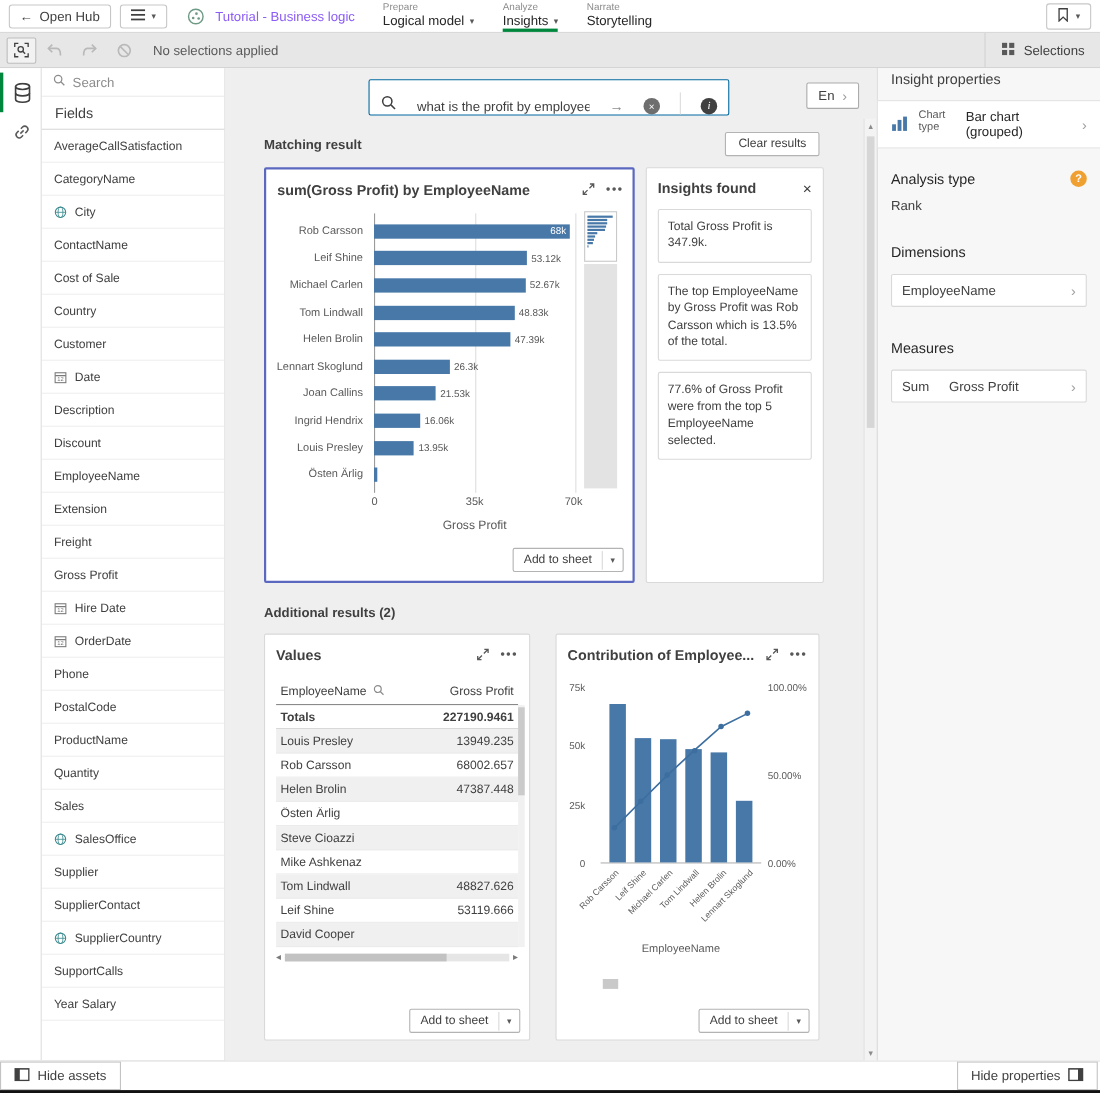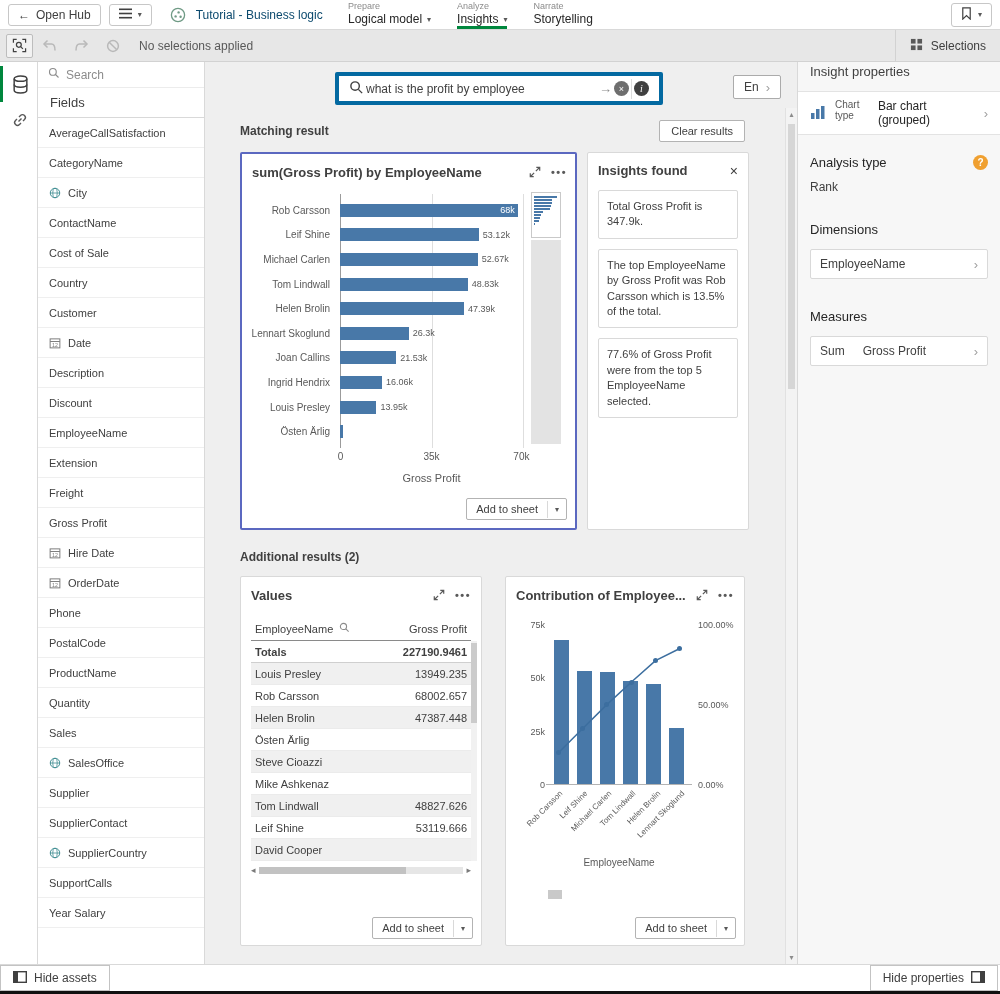--- a/index.html
+++ b/index.html
@@ -4,21 +4,21 @@
 <style>
 *{box-sizing:border-box;margin:0;padding:0;}
 html,body{width:1000px;height:994px;}
 body{font-family:"Liberation Sans",sans-serif;color:#404040;background:#fff;overflow:hidden;font-size:12px;}
 .app{width:1000px;height:994px;display:flex;flex-direction:column;}
 
 .topbar{height:30px;flex:0 0 30px;display:flex;align-items:center;gap:8px;padding:0 8px;border-bottom:1px solid #d9d9d9;background:#fff;position:relative;z-index:5;}
 .btn{display:inline-flex;align-items:center;gap:6px;border:1px solid #c7c7c7;border-radius:3px;background:#fff;padding:3px 9px;font-size:12px;color:#404040;cursor:pointer;font-family:inherit;}
 .caret{font-size:8px;color:#595959;}
 .app-icon{display:flex;margin-left:10px;}
-.app-title{font-size:12px;color:#0c4a6e;margin-left:2px;}
+.app-title{font-size:12px;color:#8b5cf6;margin-left:2px;}
 .topnav{position:absolute;left:348px;top:0;height:100%;display:flex;gap:26px;}
 .nav-item{display:flex;flex-direction:column;justify-content:center;border-bottom:3px solid transparent;padding-top:2px;cursor:pointer;}
 .nav-item.active{border-bottom-color:#00873d;}
 .nav-section{font-size:9px;color:#8c8c8c;line-height:1.2;}
 .nav-label{font-size:12px;color:#262626;display:flex;align-items:center;gap:5px;line-height:1.2;}
 .bookmark-btn{margin-left:auto;}
 
 .selbar{height:32px;flex:0 0 32px;background:#e7e7e7;border-bottom:1px solid #d2d2d2;display:flex;align-items:center;padding-left:6px;}
 .sel-search-btn{width:27px;height:24px;border:1px solid #bdbdbd;background:#f2f2f2;display:flex;align-items:center;justify-content:center;border-radius:2px;cursor:pointer;}
 .sel-icon{width:32px;display:flex;justify-content:center;}
@@ -31,21 +31,21 @@
 .strip-btn.active{border-left-color:#00873d;}
 .assets{width:167px;border-right:1px solid #d9d9d9;background:#fff;display:flex;flex-direction:column;}
 .assets-search{height:26px;flex:0 0 26px;display:flex;align-items:center;gap:6px;padding:0 10px;color:#8c8c8c;border-bottom:1px solid #ececec;cursor:text;}
 .assets-title{height:30px;flex:0 0 30px;display:flex;align-items:center;padding:0 12px;font-size:13px;border-bottom:1px solid #d9d9d9;}
 .fields-list{flex:1;overflow:hidden;}
 .field-row{height:30px;display:flex;align-items:center;gap:7px;padding:0 11px;border-bottom:1px solid #efefef;font-size:11px;cursor:pointer;}
 .field-icon{display:flex;}
 
 .main{flex:1;background:#efefef;position:relative;padding:10px 0 0 35px;min-width:0;}
 .search-row{position:relative;height:34px;}
-.nl-search{position:absolute;left:95px;top:0;width:328px;height:33px;background:#fff;border:4px solid #0369a1;border-radius:2px;display:flex;align-items:center;gap:2px;padding:0 10px;}
+.nl-search{position:absolute;left:95px;top:0;width:328px;height:33px;background:#fff;border:1px solid #0369a1;border-radius:2px;display:flex;align-items:flex-end;gap:18px;padding:0 10px;}
 .nl-query{flex:1;font-size:12px;color:#404040;white-space:nowrap;overflow:hidden;}
 .go-arrow{color:#8c8c8c;font-size:13px;}
 .clear-circle{width:15px;height:15px;border-radius:50%;background:#6e6e6e;color:#fff;font-size:9px;display:flex;align-items:center;justify-content:center;cursor:pointer;}
 .vsep{width:1px;height:20px;background:#dcdcdc;}
 .info-circle{width:15px;height:15px;border-radius:50%;background:#404040;color:#fff;font-size:10px;display:flex;align-items:center;justify-content:center;font-family:"Liberation Serif",serif;font-style:italic;cursor:pointer;}
 .lang-btn{position:absolute;right:16px;top:3px;display:flex;align-items:center;gap:7px;background:#fff;border:1px solid #ababab;border-radius:2px;padding:4px 10px;font-size:12px;cursor:pointer;}
 .chev{color:#a0a0a0;font-size:13px;line-height:1;}
 .results-head{display:flex;align-items:center;margin:14px 0 10px;padding-right:52px;}
 .bold-label{font-weight:700;font-size:12px;color:#404040;}
 .clear-btn{margin-left:auto;background:#fff;border:1px solid #b3b3b3;border-radius:2px;padding:4px 11px;font-size:11px;color:#404040;cursor:pointer;}
@@ -97,21 +97,21 @@
 .tbl-vscroll{position:absolute;right:-6px;top:24px;bottom:0;width:6px;background:#f1f1f1;}
 .tbl-vscroll .vthumb{position:absolute;top:2px;left:0;right:0;height:80px;background:#cbcbcb;}
 .h-scroll{display:flex;align-items:center;gap:3px;height:11px;margin-top:4px;}
 .h-scroll .harrow{font-size:9px;color:#7a7a7a;line-height:1;cursor:pointer;}
 .h-scroll .htrack{flex:1;height:7px;background:#e6e6e6;position:relative;}
 .h-scroll .hthumb{position:absolute;left:0;top:0;bottom:0;width:72%;background:#c2c2c2;}
 
 .combo-card{width:240px;height:370px;background:#fff;border:1px solid #d9d9d9;border-radius:2px;padding:8px 10px;position:relative;display:flex;flex-direction:column;}
 .combo-plot{display:flex;margin-top:20px;height:160px;}
 .combo-left{width:30px;position:relative;font-size:9px;color:#595959;}
-.combo-left .ytick{position:absolute;right:1px;transform:translateY(-50%);}
+.combo-left .ytick{position:absolute;right:14px;transform:translateY(-50%);}
 .combo-zone{flex:1;position:relative;border-bottom:1px solid #b3b3b3;}
 .combo-bars{position:absolute;left:0;right:0;top:0;bottom:0;display:flex;align-items:flex-end;justify-content:space-around;padding:0 4px;}
 .cbar{width:15px;}
 .combo-line-svg{position:absolute;left:0;top:0;width:100%;height:100%;overflow:visible;}
 .combo-dot{position:absolute;width:5px;height:5px;border-radius:50%;}
 .combo-right{width:42px;position:relative;font-size:9px;color:#595959;}
 .combo-right .ytick{position:absolute;left:6px;transform:translateY(-50%);}
 .combo-cats{position:relative;height:66px;margin-left:30px;margin-right:42px;}
 .xcat{position:absolute;top:4px;width:70px;text-align:right;transform:rotate(-45deg);transform-origin:right top;font-size:8px;color:#595959;white-space:nowrap;}
 .combo-xlabel{text-align:center;font-size:10px;color:#595959;margin-left:30px;margin-right:42px;margin-top:6px;}

